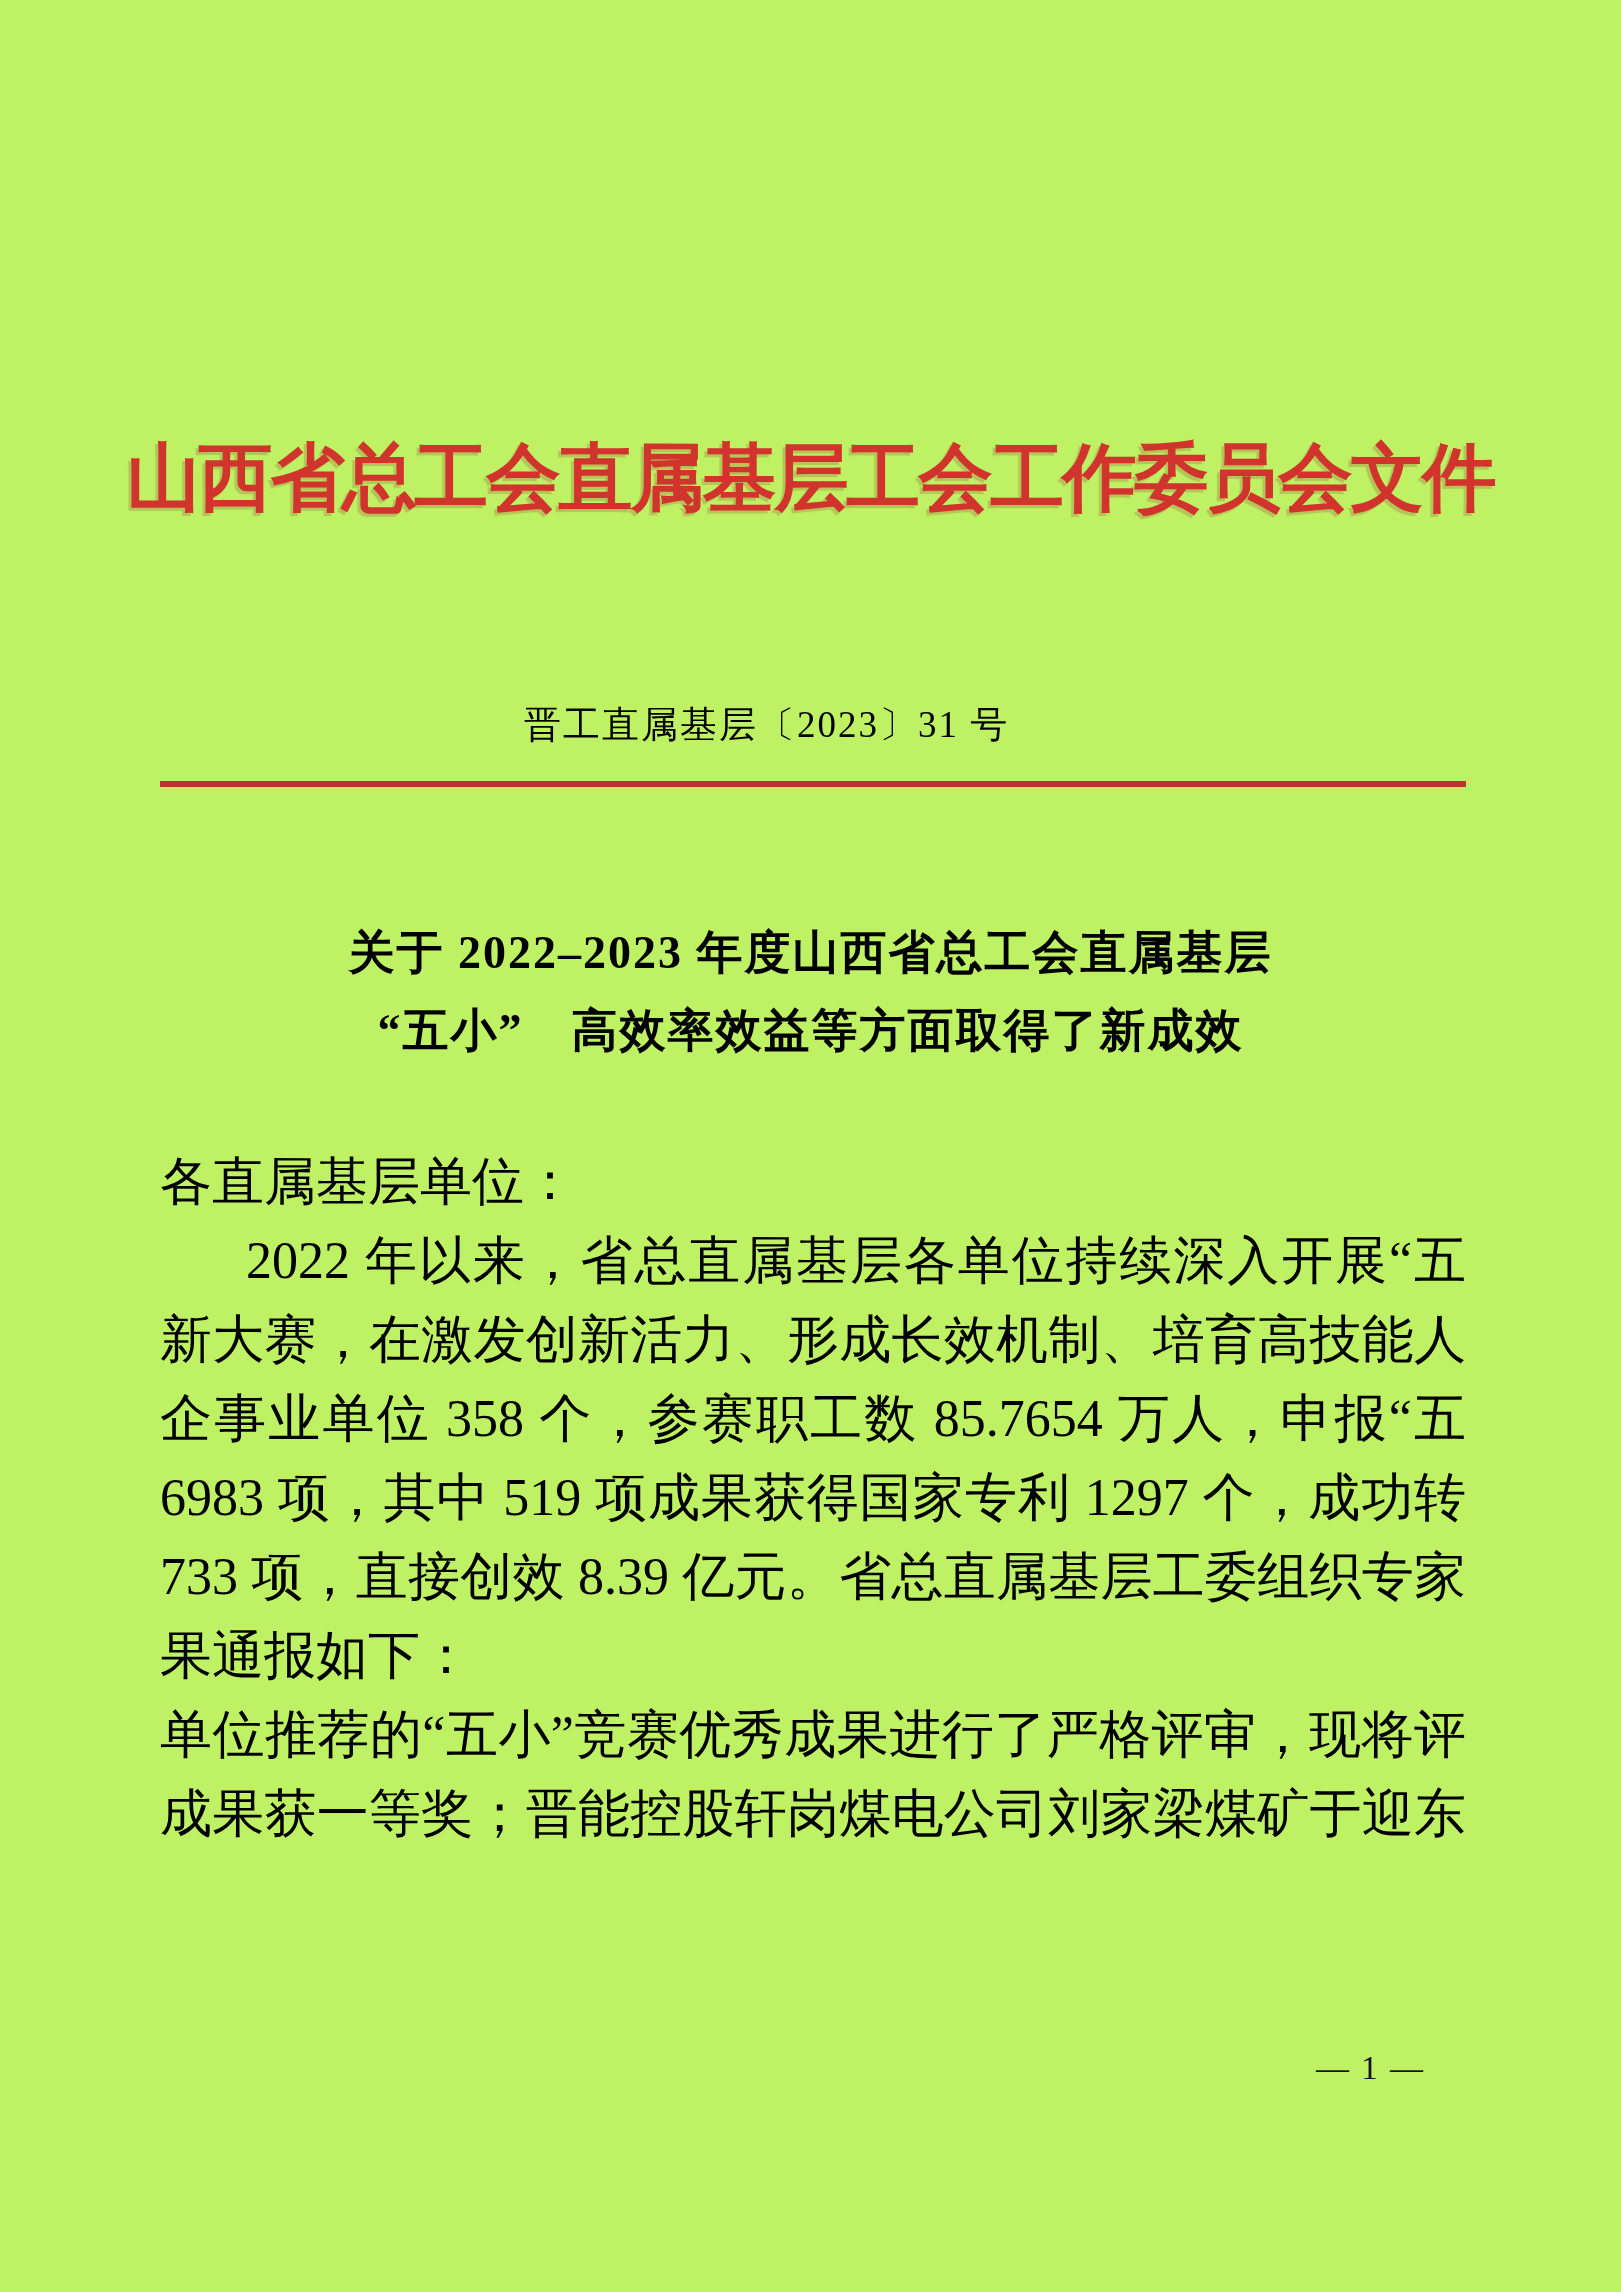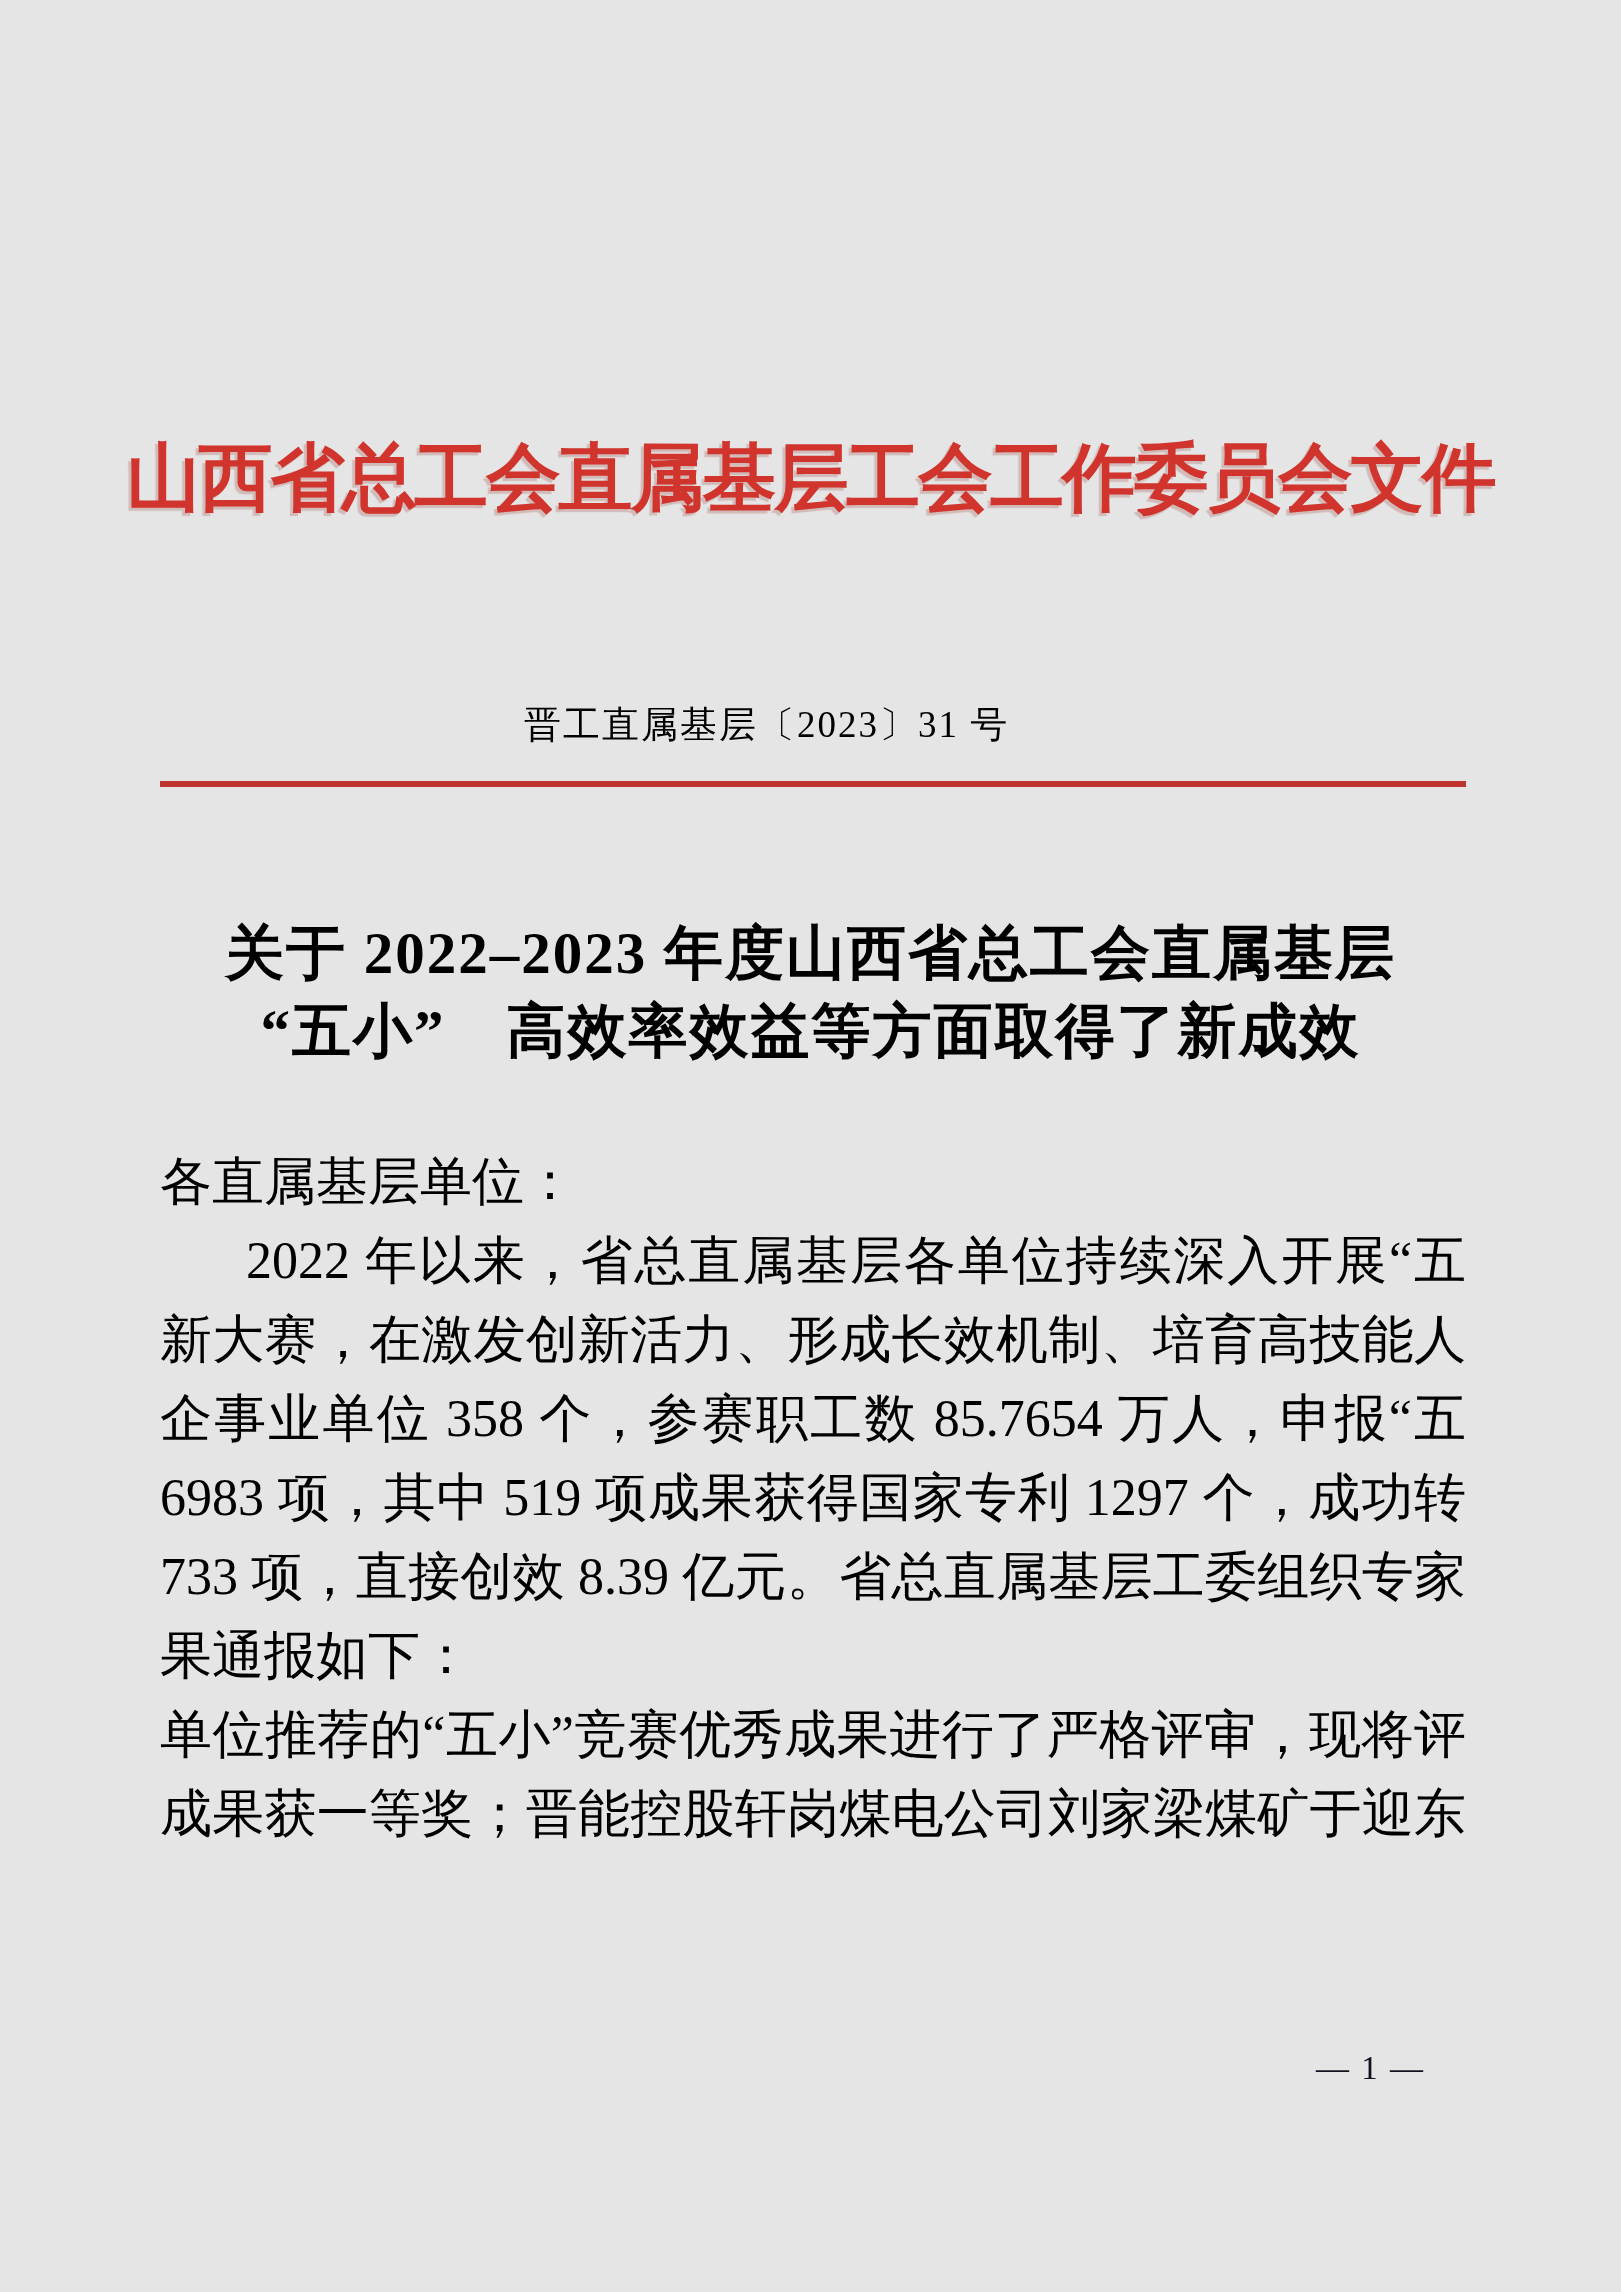--- a/index.html
+++ b/index.html
@@ -5,21 +5,21 @@
   * { margin: 0; padding: 0; box-sizing: border-box; }
   html, body { background: #ffffff; }
   body {
     font-family: "Liberation Serif", "DejaVu Serif", serif;
     color: #000;
   }
   .page {
     position: relative;
     width: 1621px;
     height: 2293px;
-    background: #e5e5e5;
+    background: #bef264;
     overflow: hidden;
   }
   
   .red-header {
     position: absolute;
     top: 429px;
     left: 0;
     width: 100%;
     text-align: center;
     font-size: 74px;
@@ -51,21 +51,21 @@
     height: 5.9px;
     background: var(--divider-red, #bf3430);
   }
   
   .doc-title {
     position: absolute;
     top: 914px;
     left: 0;
     width: 100%;
     text-align: center;
-    font-size: 59px;
+    font-size: 46px;
     font-weight: bold;
     line-height: 78px;
     letter-spacing: 2px;
     color: #000;
   }
   
   .body-block {
     position: absolute;
     top: 1142px;
     left: 160px;

